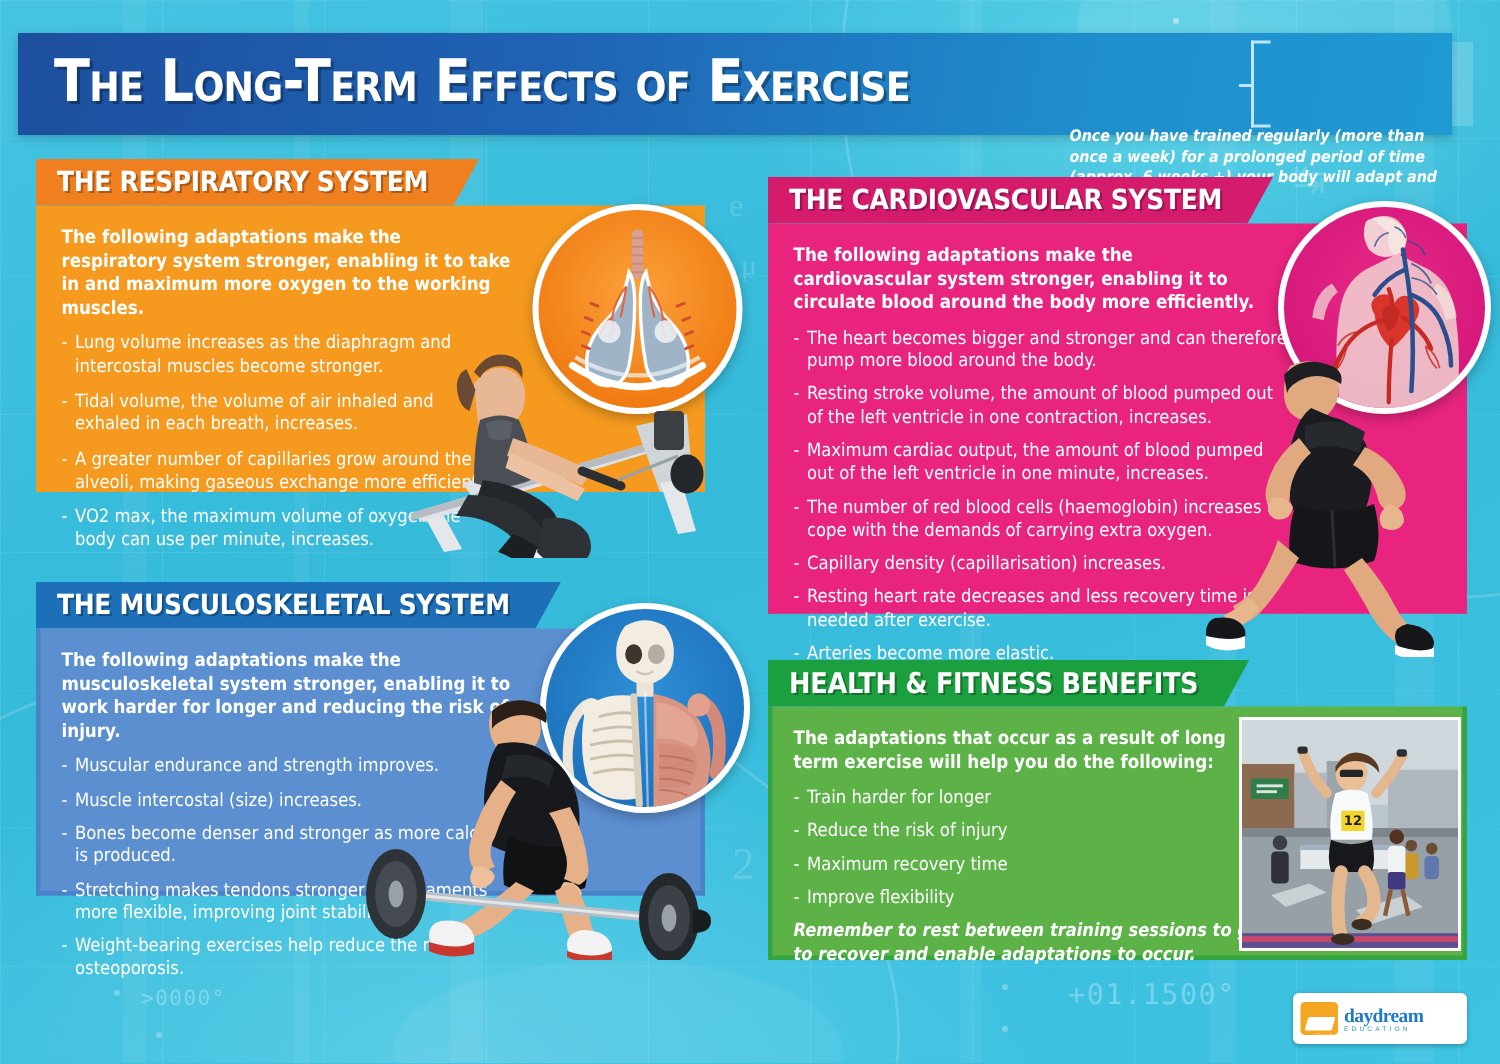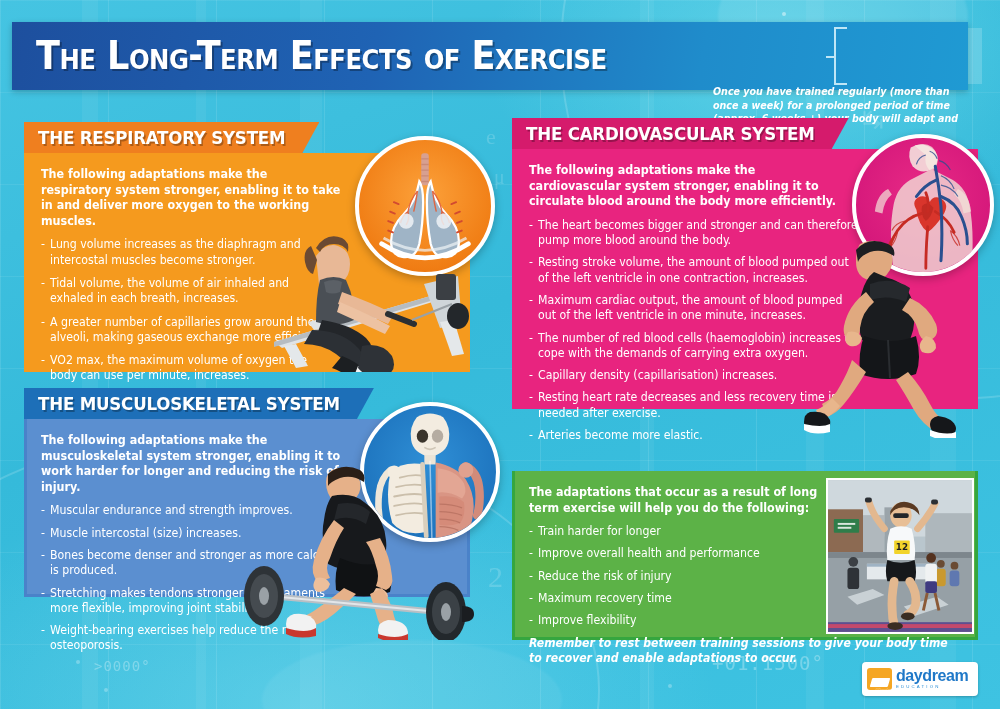--- a/index.html
+++ b/index.html
@@ -193,21 +193,21 @@
     font-size: 12.1px;
     line-height: 15.3px;
     font-style: italic;
     font-weight: bold;
     margin-top: 4px;
     font-family: "DejaVu Sans", sans-serif;
     font-stretch: condensed;
   }
 
   
-  #panel-respiratory { left: 24px; top: 122px; width: 446px; height: 250px; }
+  #panel-respiratory { left: 24px; top: 106px; width: 446px; height: 222px; }
   #panel-respiratory .panel-banner { background: #ef7f1f; }
   #panel-respiratory .panel-body  { background: #f59a1e; border-color: #f59a1e; }
   #panel-respiratory .bullets li  { max-width: 292px; }
   #panel-respiratory .intro       { max-width: 300px; }
 
   
   #panel-cardio { left: 512px; top: 118px; width: 466px; height: 291px; }
   #panel-cardio .panel-banner { background: #d51b6c; }
   #panel-cardio .panel-body   { background: #e8247f; border-color: #e8247f; }
   #panel-cardio .bullets li   { max-width: 330px; margin-bottom: 7px; }
@@ -293,23 +293,23 @@
     content: "";
     position: absolute; left: 4px; bottom: 3px;
     width: 18px; height: 9px;
     background: #ffffff;
     transform: skewX(-16deg);
     border-radius: 1px;
   }
   #logo-textwrap { margin-left: 4px; line-height: 1; }
   #logo-name {
     color: #1f78c8;
-    font-family: Liberation Sans, sans-serif;
+    font-family: Liberation Serif, serif;
     font-weight: bold;
-    font-size: 16px;
+    font-size: 13px;
     font-stretch: condensed;
     letter-spacing: -0.4px;
   }
   #logo-sub {
     color: #2f90d6;
     font-size: 4.4px;
     letter-spacing: 2.1px;
     margin-top: 1px;
     font-family: "Liberation Sans", sans-serif;
   }
@@ -369,21 +369,21 @@
     <div id="poster-title">The Long-Term Effects of Exercise</div>
   </div>
   <div id="header-note-wrap">
     <div id="header-bracket"></div>
     <div id="header-note">Once you have trained regularly (more than once a week) for a prolonged period of time (approx. 6 weeks +) your body will adapt and get stronger.</div>
   </div>
 
   <section class="panel" id="panel-respiratory">
     <div class="panel-banner">THE RESPIRATORY SYSTEM</div>
     <div class="panel-body">
-      <p class="intro">The following adaptations make the respiratory system stronger, enabling it to take in and deliver more oxygen to the working muscles.</p>
+      <p class="intro">The following adaptations make the respiratory system stronger, enabling it to take in and maximum more oxygen to the working muscles.</p>
       <ul class="bullets">
         <li>Lung volume increases as the diaphragm and intercostal muscles become stronger.</li>
         <li>Tidal volume, the volume of air inhaled and exhaled in each breath, increases.</li>
         <li>A greater number of capillaries grow around the alveoli, making gaseous exchange more efficient.</li>
         <li>VO2 max, the maximum volume of oxygen the body can use per minute, increases.</li>
       </ul>
     </div>
   </section>
 
   <svg id="photo-rower" class="photo" viewBox="0 0 258 176">
@@ -623,25 +623,25 @@
           <path d="M80 128 q12 0 20 4"></path>
       </g>
       <path d="M108 64 q12 6 14 22 q2 16 -2 30" stroke="#d28b7a" stroke-width="9" fill="none" stroke-linecap="round"></path>
       <circle cx="108" cy="68" r="8" fill="#e0a18f"></circle>
 
       <path d="M70 58 l2 82" stroke="#ffffff" stroke-width="1.6" opacity="0.5"></path>
     </svg>
   </div>
 
   <section class="panel" id="panel-health">
+    <div class="panel-banner">HEALTH &amp; FITNESS BENEFITS</div>
     <div class="panel-body">
       <p class="intro">The adaptations that occur as a result of long term exercise will help you do the following:</p>
       <ul class="bullets">
         <li>Train harder for longer</li>
-        <li>Improve overall health and performance</li>
         <li>Reduce the risk of injury</li>
         <li>Maximum recovery time</li>
         <li>Improve flexibility</li>
       </ul>
       <p class="footnote">Remember to rest between training sessions to give your body time to recover and enable adaptations to occur.</p>
     </div>
   </section>
 
   <div id="photo-finisher">
     <svg viewBox="0 0 148 156" style="width:100%;height:100%;display:block;">

